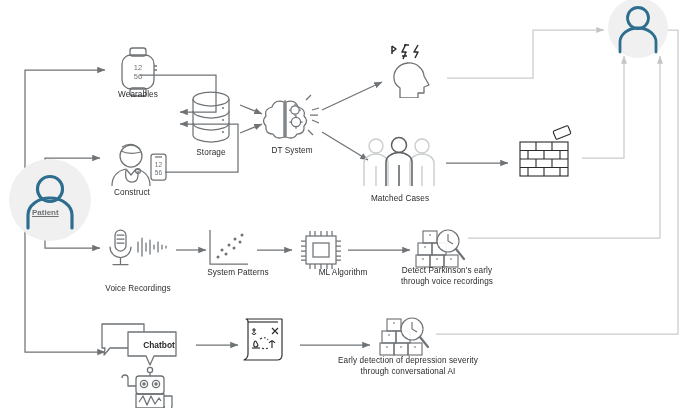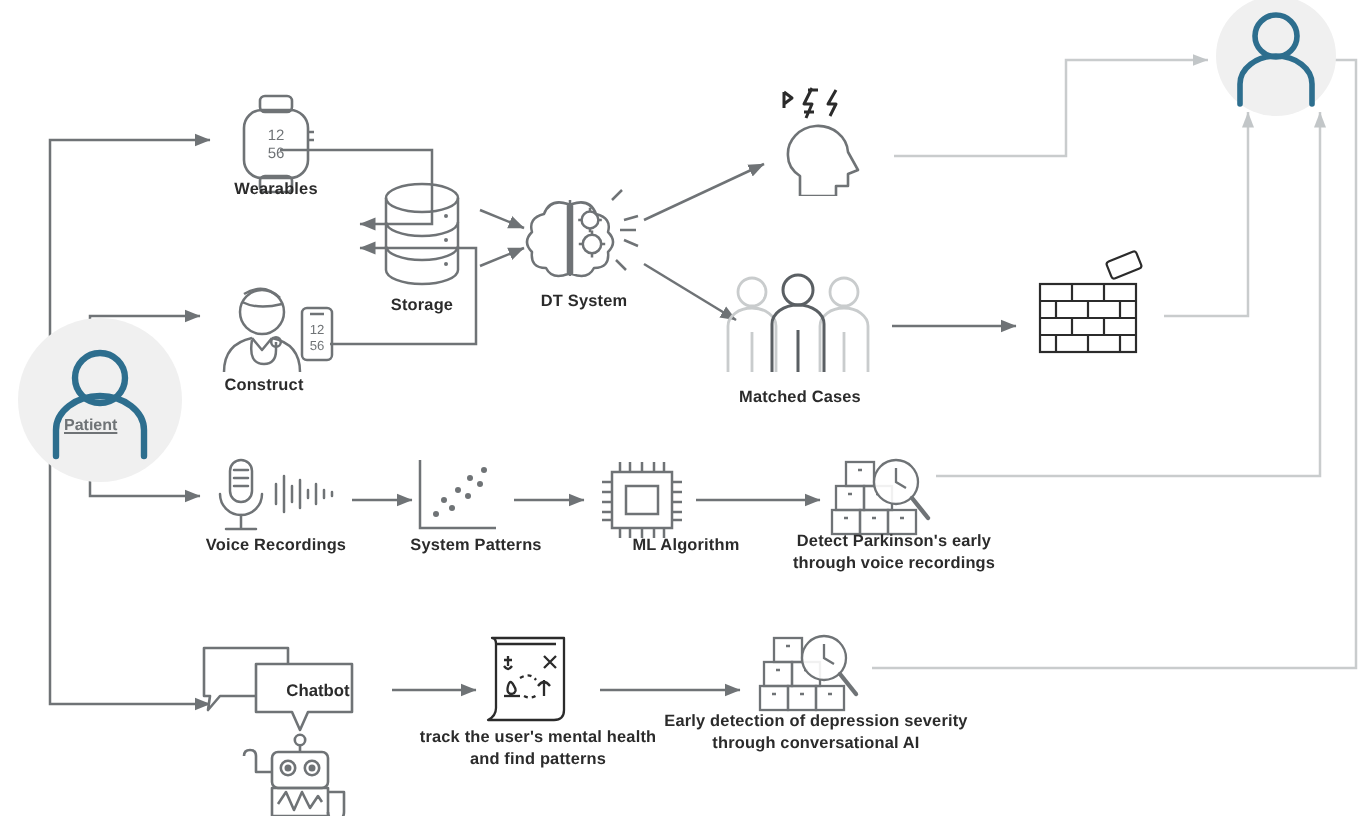--- a/index.html
+++ b/index.html
@@ -1,21 +1,21 @@
 <!DOCTYPE html>
 <html><head>
 <meta charset="utf-8">
 <style>
   html,body{margin:0;padding:0;background:#ffffff;}
   body{width:685px;height:409px;overflow:hidden;
        font-family:"Liberation Sans","DejaVu Sans",sans-serif;}
   #stage{position:relative;width:685px;height:409px;background:#fff;}
   svg.layer{position:absolute;left:0;top:0;width:685px;height:409px;}
   .lbl{position:absolute;text-align:center;color:#2b2b2b;font-size:8.2px;
-       line-height:10.5px;font-weight:700;letter-spacing:.1px;white-space:pre-line;}
+       line-height:10.5px;font-weight:400;letter-spacing:.1px;white-space:pre-line;}
   .node{position:absolute;}
   .patient-txt{position:absolute;font-size:8px;color:#6f7376;font-weight:600;text-decoration:underline;}
 </style>
 </head>
 <body>
 
 <div id="stage">
 
   <svg class="layer" viewBox="0 0 685 409">
     <defs>
@@ -180,21 +180,21 @@
     <svg width="70" height="44" viewBox="0 0 70 44">
       <g fill="none" stroke="#6f7376" stroke-width="1.25" stroke-linecap="round">
         <rect x="13" y="2" width="11" height="21" rx="5.5"></rect>
         <path d="M15,7 l7,0 M15,11 l7,0 M15,15 l7,0"></path>
         <path d="M8,19 a10.5,10.5 0 0 0 21,0"></path>
         <path d="M18.5,29.5 L18.5,36 M11,36.5 L26,36.5"></path>
         <path d="M36,14 L36,24 M40,10 L40,28 M44,15 L44,23 M48,12 L48,26 M52,17 L52,21 M56,14 L56,24 M60,17 L60,21 M64,18 L64,20"></path>
       </g>
     </svg>
   </div>
-  <div class="lbl" style="left:92px;top:268px;width:92px;">Voice Recordings</div>
+  <div class="lbl" style="left:92px;top:284px;width:92px;">Voice Recordings</div>
 
   <div class="node" style="left:204px;top:228px;">
     <svg width="52" height="44" viewBox="0 0 52 44">
       <g fill="none" stroke="#6f7376" stroke-width="1.25">
         <path d="M6,2 L6,36 L44,36"></path>
       </g>
       <g fill="#6f7376">
         <circle cx="14" cy="29" r="1.5"></circle>
           <circle cx="18" cy="22" r="1.5"></circle>
         <circle cx="22" cy="26" r="1.5"></circle>
@@ -270,22 +270,20 @@
         <path d="M16,12 l0,5 M14,14 l4,0 M14,17 q2,3 4,0"></path>
         <path d="M34,12 L40,18 M40,12 L34,18"></path>
         <path d="M16,27 q1,-4 3,0 q2,3 -1,4 q-3,0 -2,-4"></path>
         <path d="M14,32 l8,0"></path>
         <path d="M34,24 l0,8 M31,27 q3,-4 6,0"></path>
         <path d="M22,23 q5,-3 8,1" stroke-dasharray="2 2"></path>
         <path d="M24,32 q4,2 7,-1" stroke-dasharray="2 2"></path>
       </g>
     </svg>
   </div>
-  <div class="lbl" style="left:204px;top:364px;width:130px;">track the user's mental health
-and find patterns</div>
 
   <div class="node" style="left:378px;top:314px;">
     <svg width="58" height="46" viewBox="0 0 58 46">
       <g fill="none" stroke="#6f7376" stroke-width="1.15">
         <rect x="9" y="5" width="14" height="12"></rect>
         <rect x="4" y="17" width="14" height="12"></rect>
         <rect x="18" y="17" width="14" height="12"></rect>
         <rect x="2" y="29" width="14" height="12"></rect>
         <rect x="16" y="29" width="14" height="12"></rect>
         <rect x="30" y="29" width="14" height="12"></rect>

